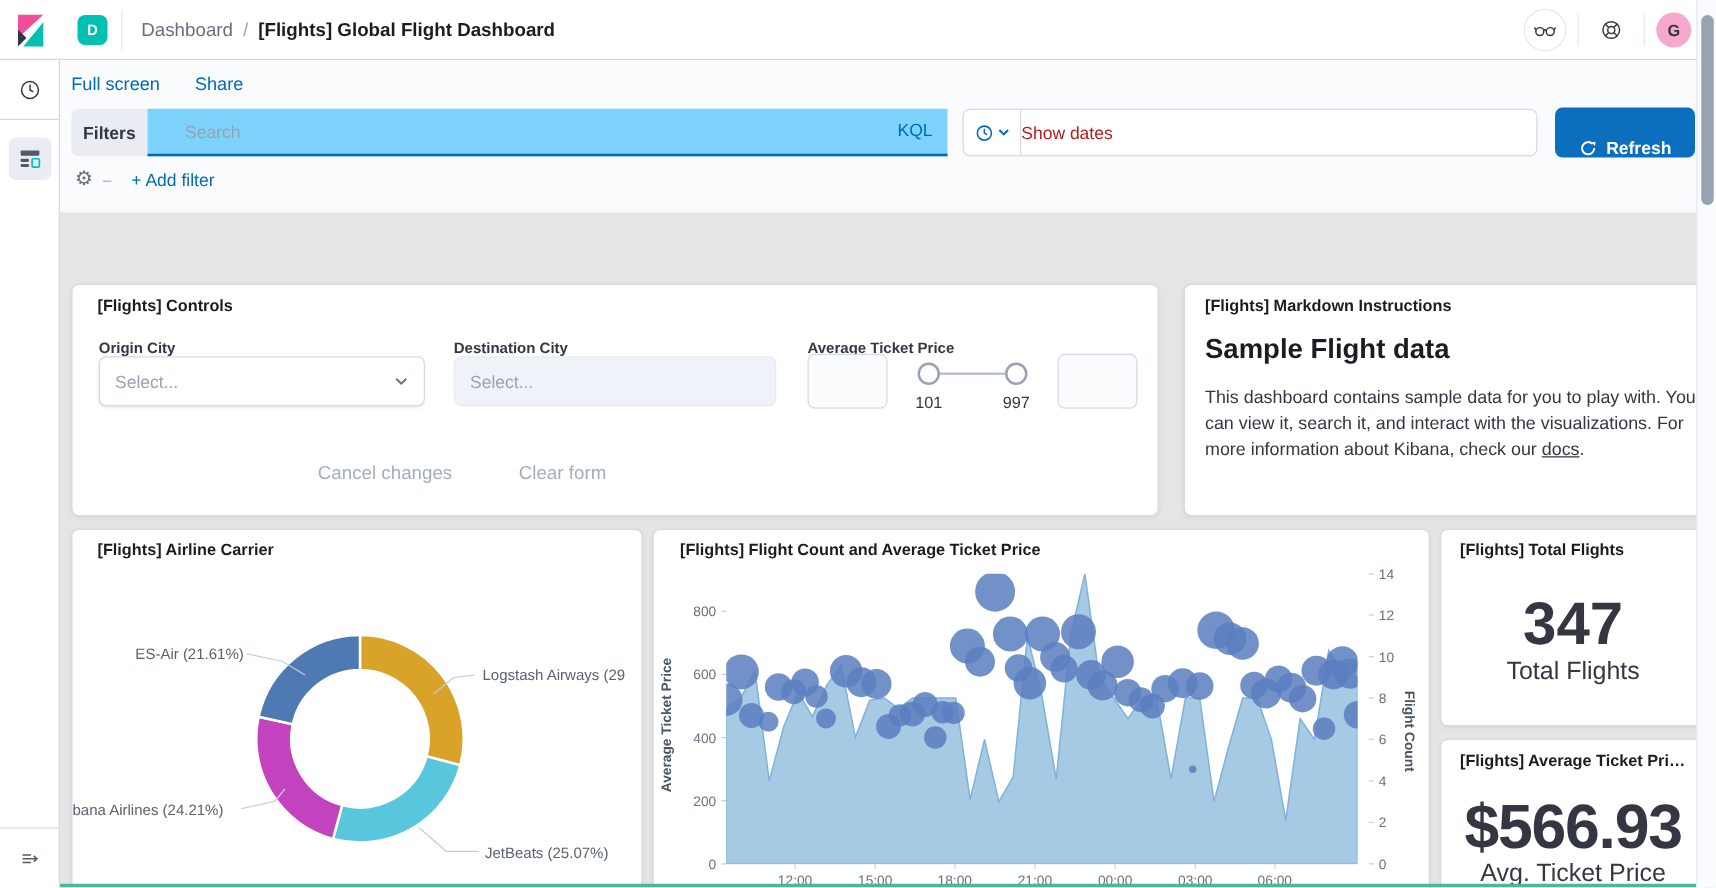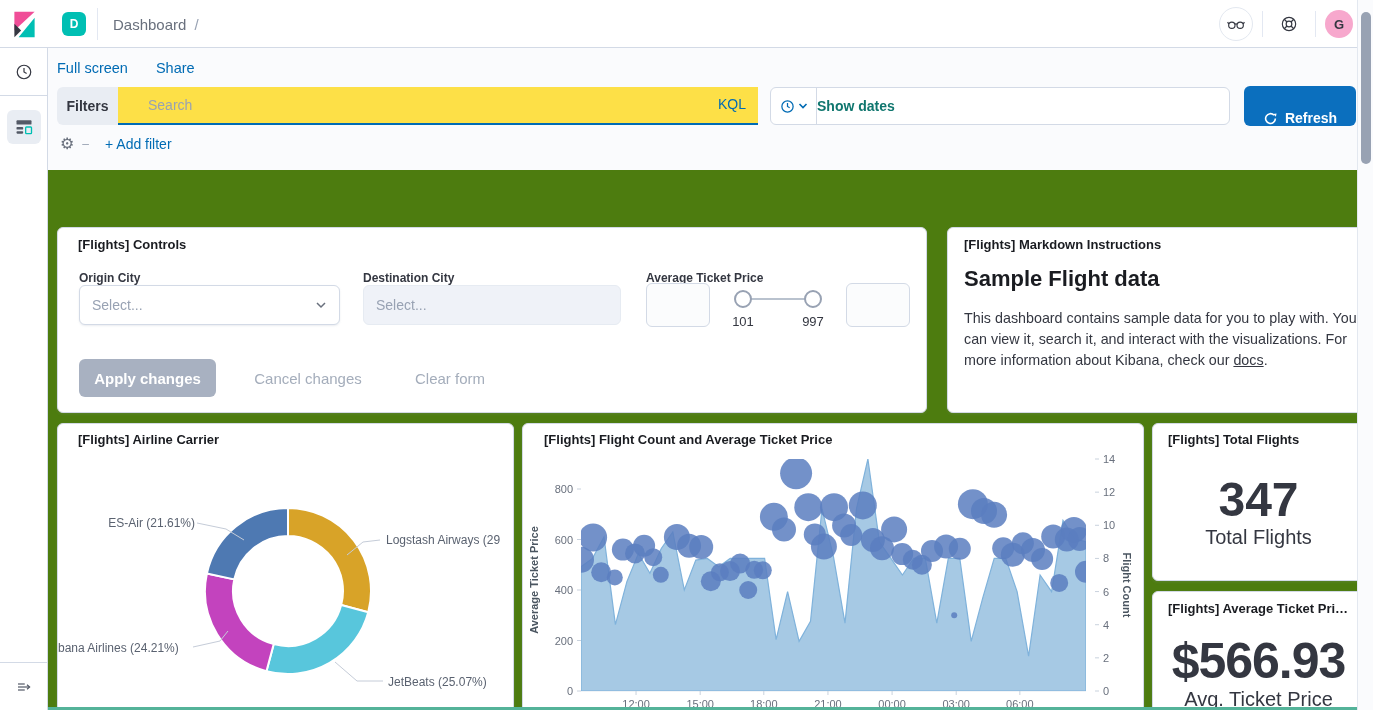--- a/index.html
+++ b/index.html
@@ -35,40 +35,40 @@
     display:flex; align-items:center; justify-content:center; }
 
   
   .content { position:absolute; left:48px; top:48px; width:1325px; height:662px; background:#FAFBFD; }
   .links-row { position:absolute; left:9px; top:12px; display:flex; gap:28px; }
   .app-link { color:#006BB4; font-size:14.5px; font-weight:500; text-decoration:none; }
   .query-row { position:absolute; left:9px; top:39px; width:1308px; height:38px; }
   .filters-chip { position:absolute; left:0; top:0; width:61px; height:38px; background:#E9EDF3;
     border-radius:6px 0 0 6px; display:flex; align-items:center; justify-content:center;
     font-size:14px; font-weight:bold; color:#343741; }
-  .search-box { position:absolute; left:61px; top:0; width:640px; height:38px; background:#fde047; border-bottom:2px solid #006BB4; }
+  .search-box { position:absolute; left:61px; top:0; width:640px; height:38px; background:#7dd3fc; border-bottom:2px solid #006BB4; }
   .search-box input { position:absolute; left:0; top:0; width:100%; height:36px; border:none; outline:none;
     padding-left:30px; font-size:14px; font-family:inherit; color:#343741; background:transparent; }
   .search-box input::placeholder { color:#98A2B3; }
   .kql-tag { position:absolute; right:12px; top:9px; color:#006BB4; font-size:14px;text-align:center; }
   .timepicker { position:absolute; left:713px; top:0; width:460px; height:38px; background:#fff;
     border:1px solid #D3DAE6; border-radius:6px; display:flex; align-items:center; }
   .tp-quick { width:46px; height:100%; border-right:1px solid #D3DAE6; display:flex; align-items:center; justify-content:center; gap:3px; }
   .tp-range { padding-left:12px; font-size:14px; color:#343741; flex:1; }
-  .tp-showdates { padding-right:12px; color:#0f766e; font-size:14px; font-weight:700; }
+  .tp-showdates { padding-right:12px; color:#b91c1c; font-size:14px; font-weight:400; }
   .refresh-btn { position:absolute; left:1187px; top:-1px; width:112px; height:40px; background:#0B6FBE;
     border:none; border-radius:6px; color:#fff; font-size:14px; font-weight:600; font-family:inherit;
     display:flex; align-items:flex-end; justify-content:center; gap:7px; }
   .filter-row { position:absolute; left:12px; top:88px; display:flex; align-items:center; gap:8px; }
   .gear-glyph { font-size:16px; color:#69707D; line-height:1; }
   .filter-dash { color:#98A2B3; font-size:12px; }
   .add-filter { color:#006BB4; font-size:14px; text-decoration:none; margin-left:8px; }
 
   
-  .canvas { position:absolute; left:0; top:122px; width:1325px; height:540px; background:#4d7c0f; }
+  .canvas { position:absolute; left:0; top:122px; width:1325px; height:540px; background:#e5e5e5; }
   .panel { position:absolute; background:#fff; border:1px solid #D3DAE6; border-radius:6px;
     box-shadow:0 1px 3px rgba(152,162,179,.18); }
   .panel-title { font-size:13px; font-weight:bold; color:#1A1C21; white-space:nowrap; overflow:hidden; text-overflow:ellipsis; }
 
   
   .p-controls { left:9px; top:57px; width:870px; height:186px; }
   .p-controls .panel-title { position:absolute; left:20px; top:9px; }
   .ctl-label { position:absolute; font-size:12px; font-weight:bold; color:#343741; }
   .combo { position:absolute; height:40px; border-radius:6px; font-size:14px; color:#98A2B3;
     display:flex; align-items:center; padding:0 12px; }
@@ -132,20 +132,21 @@
         <polygon points="4,1 28,1 4,23" fill="#F04E98"></polygon>
         <polygon points="4,15 4,31 12,23" fill="#343741"></polygon>
         <polygon points="9,31 28,31 28,8" fill="#00BFB3"></polygon>
       </svg>
     </div>
     <div class="space-badge">D</div>
     <div class="hdr-sep" style="left:97px"></div>
     <nav class="breadcrumb">
       <span class="crumb-root">Dashboard</span>
       <span class="crumb-sep">/</span>
+      <span class="crumb-current">[Flights] Global Flight Dashboard</span>
     </nav>
     <div class="topbar-right">
       <button class="ring-btn">
         <svg width="20" height="20" viewBox="0 0 24 24" fill="none" stroke="#343741" stroke-width="1.4">
           <circle cx="7" cy="13.5" r="3.8"></circle>
             <circle cx="17" cy="13.5" r="3.8"></circle>
           <path d="M10.8 12.6 q1.2 -1.6 2.4 0"></path>
           <path d="M3.2 12 L2 9.5"></path>
             <path d="M20.8 12 L22 9.5"></path>
         </svg>
@@ -246,21 +247,20 @@
           <span>Select...</span>
         </div>
         <label class="ctl-label" style="left:588px;top:43px">Average Ticket Price</label>
         <input class="price-input" style="left: 588px;">
         <div class="slider-track"></div>
         <div class="slider-handle" style="left:676px"></div>
         <div class="slider-handle" style="left:746px"></div>
         <div class="slider-val" style="left:665px">101</div>
         <div class="slider-val" style="left:735px">997</div>
         <input class="price-input" style="left: 788px;">
-        <button class="apply-btn">Apply changes</button>
         <button class="ghost-btn" style="left:190px;width:120px">Cancel changes</button>
         <button class="ghost-btn" style="left:352px;width:80px">Clear form</button>
       </section>
 
       <section class="panel p-markdown">
         <div class="panel-title">[Flights] Markdown Instructions</div>
         <h2 class="md-heading">Sample Flight data</h2>
         <p class="md-body"><span>This dashboard contains sample data for you to play with. You can view it, search it, and interact with the visualizations. For more information about Kibana, check our </span><a href="#">docs</a><span>.</span></p>
       </section>
 

